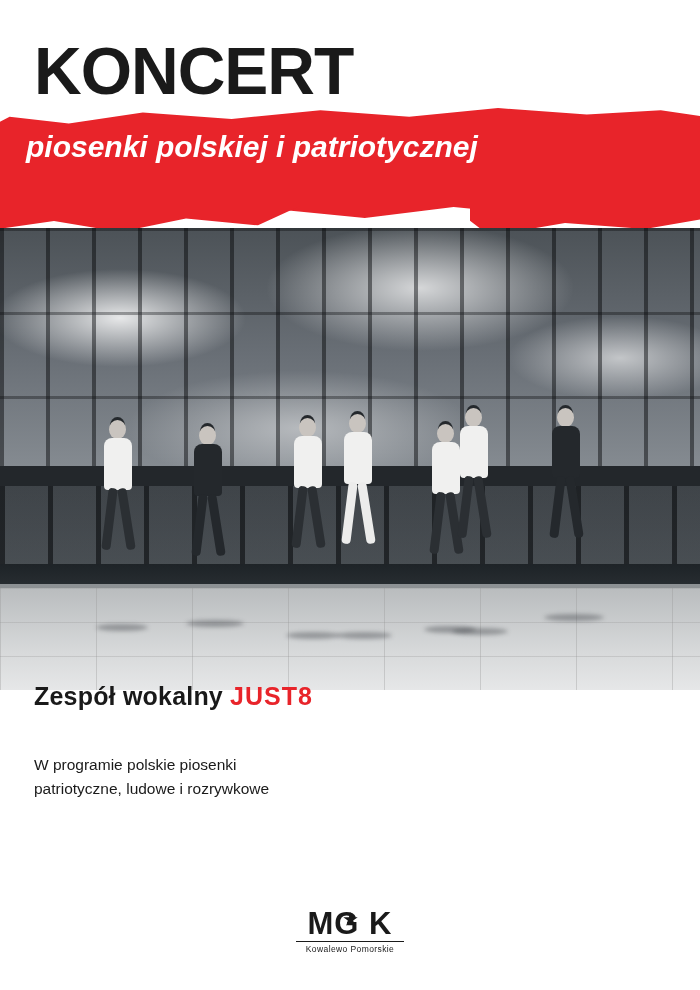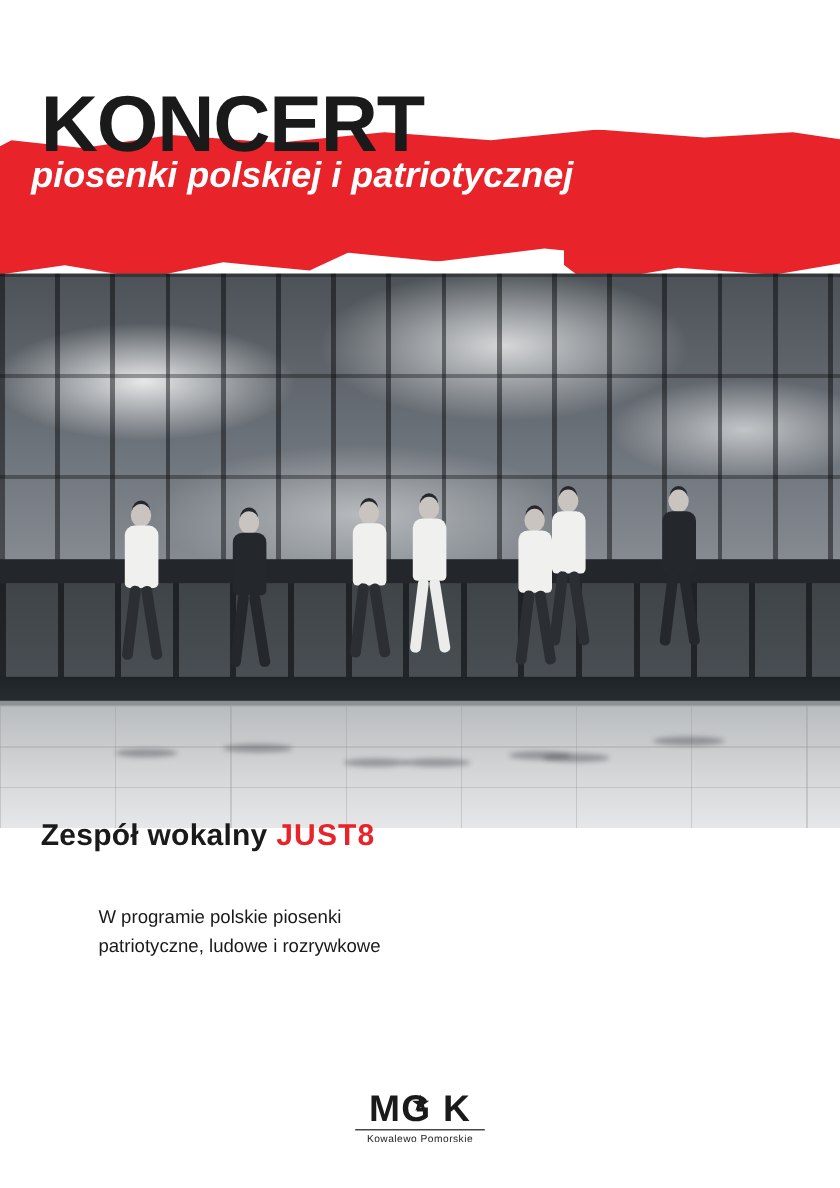--- a/index.html
+++ b/index.html
@@ -55,21 +55,20 @@
   
   .kicker-title {
     position: absolute;
     left: 34px;
     top: 38px;
     font-size: 66px;
     font-weight: bold;
     letter-spacing: -1px;
     color: #1a1a1a;
     line-height: 1;
-    margin-top: 32px;
   }
   .subtitle {
     position: absolute;
     left: 26px;
     top: 132px;
     font-size: 30px;
     font-style: italic;
     font-weight: bold;
     color: #ffffff;
     line-height: 1;
@@ -348,21 +347,21 @@
 
   <div class="lower">
     
     
   </div>
 
   <div class="band-line">
     <span>Zespół wokalny </span><span class="accent">JUST8</span>
   </div>
 
-  <div class="program" style="white-space: pre-line; margin-left: 48px;">W programie polskie piosenki
+  <div class="program" style="white-space: pre-line;">W programie polskie piosenki
 patriotyczne, ludowe i rozrywkowe</div>
 
   <div class="event-date">3.05.2026, g.17:00</div>
   <div class="event-venue">
     <div>Sala widowiskowa M-GOK</div>
     <div>Kowalewo Pomorskie</div>
   </div>
 
   <div class="logo">
     <div class="logo-mark">

